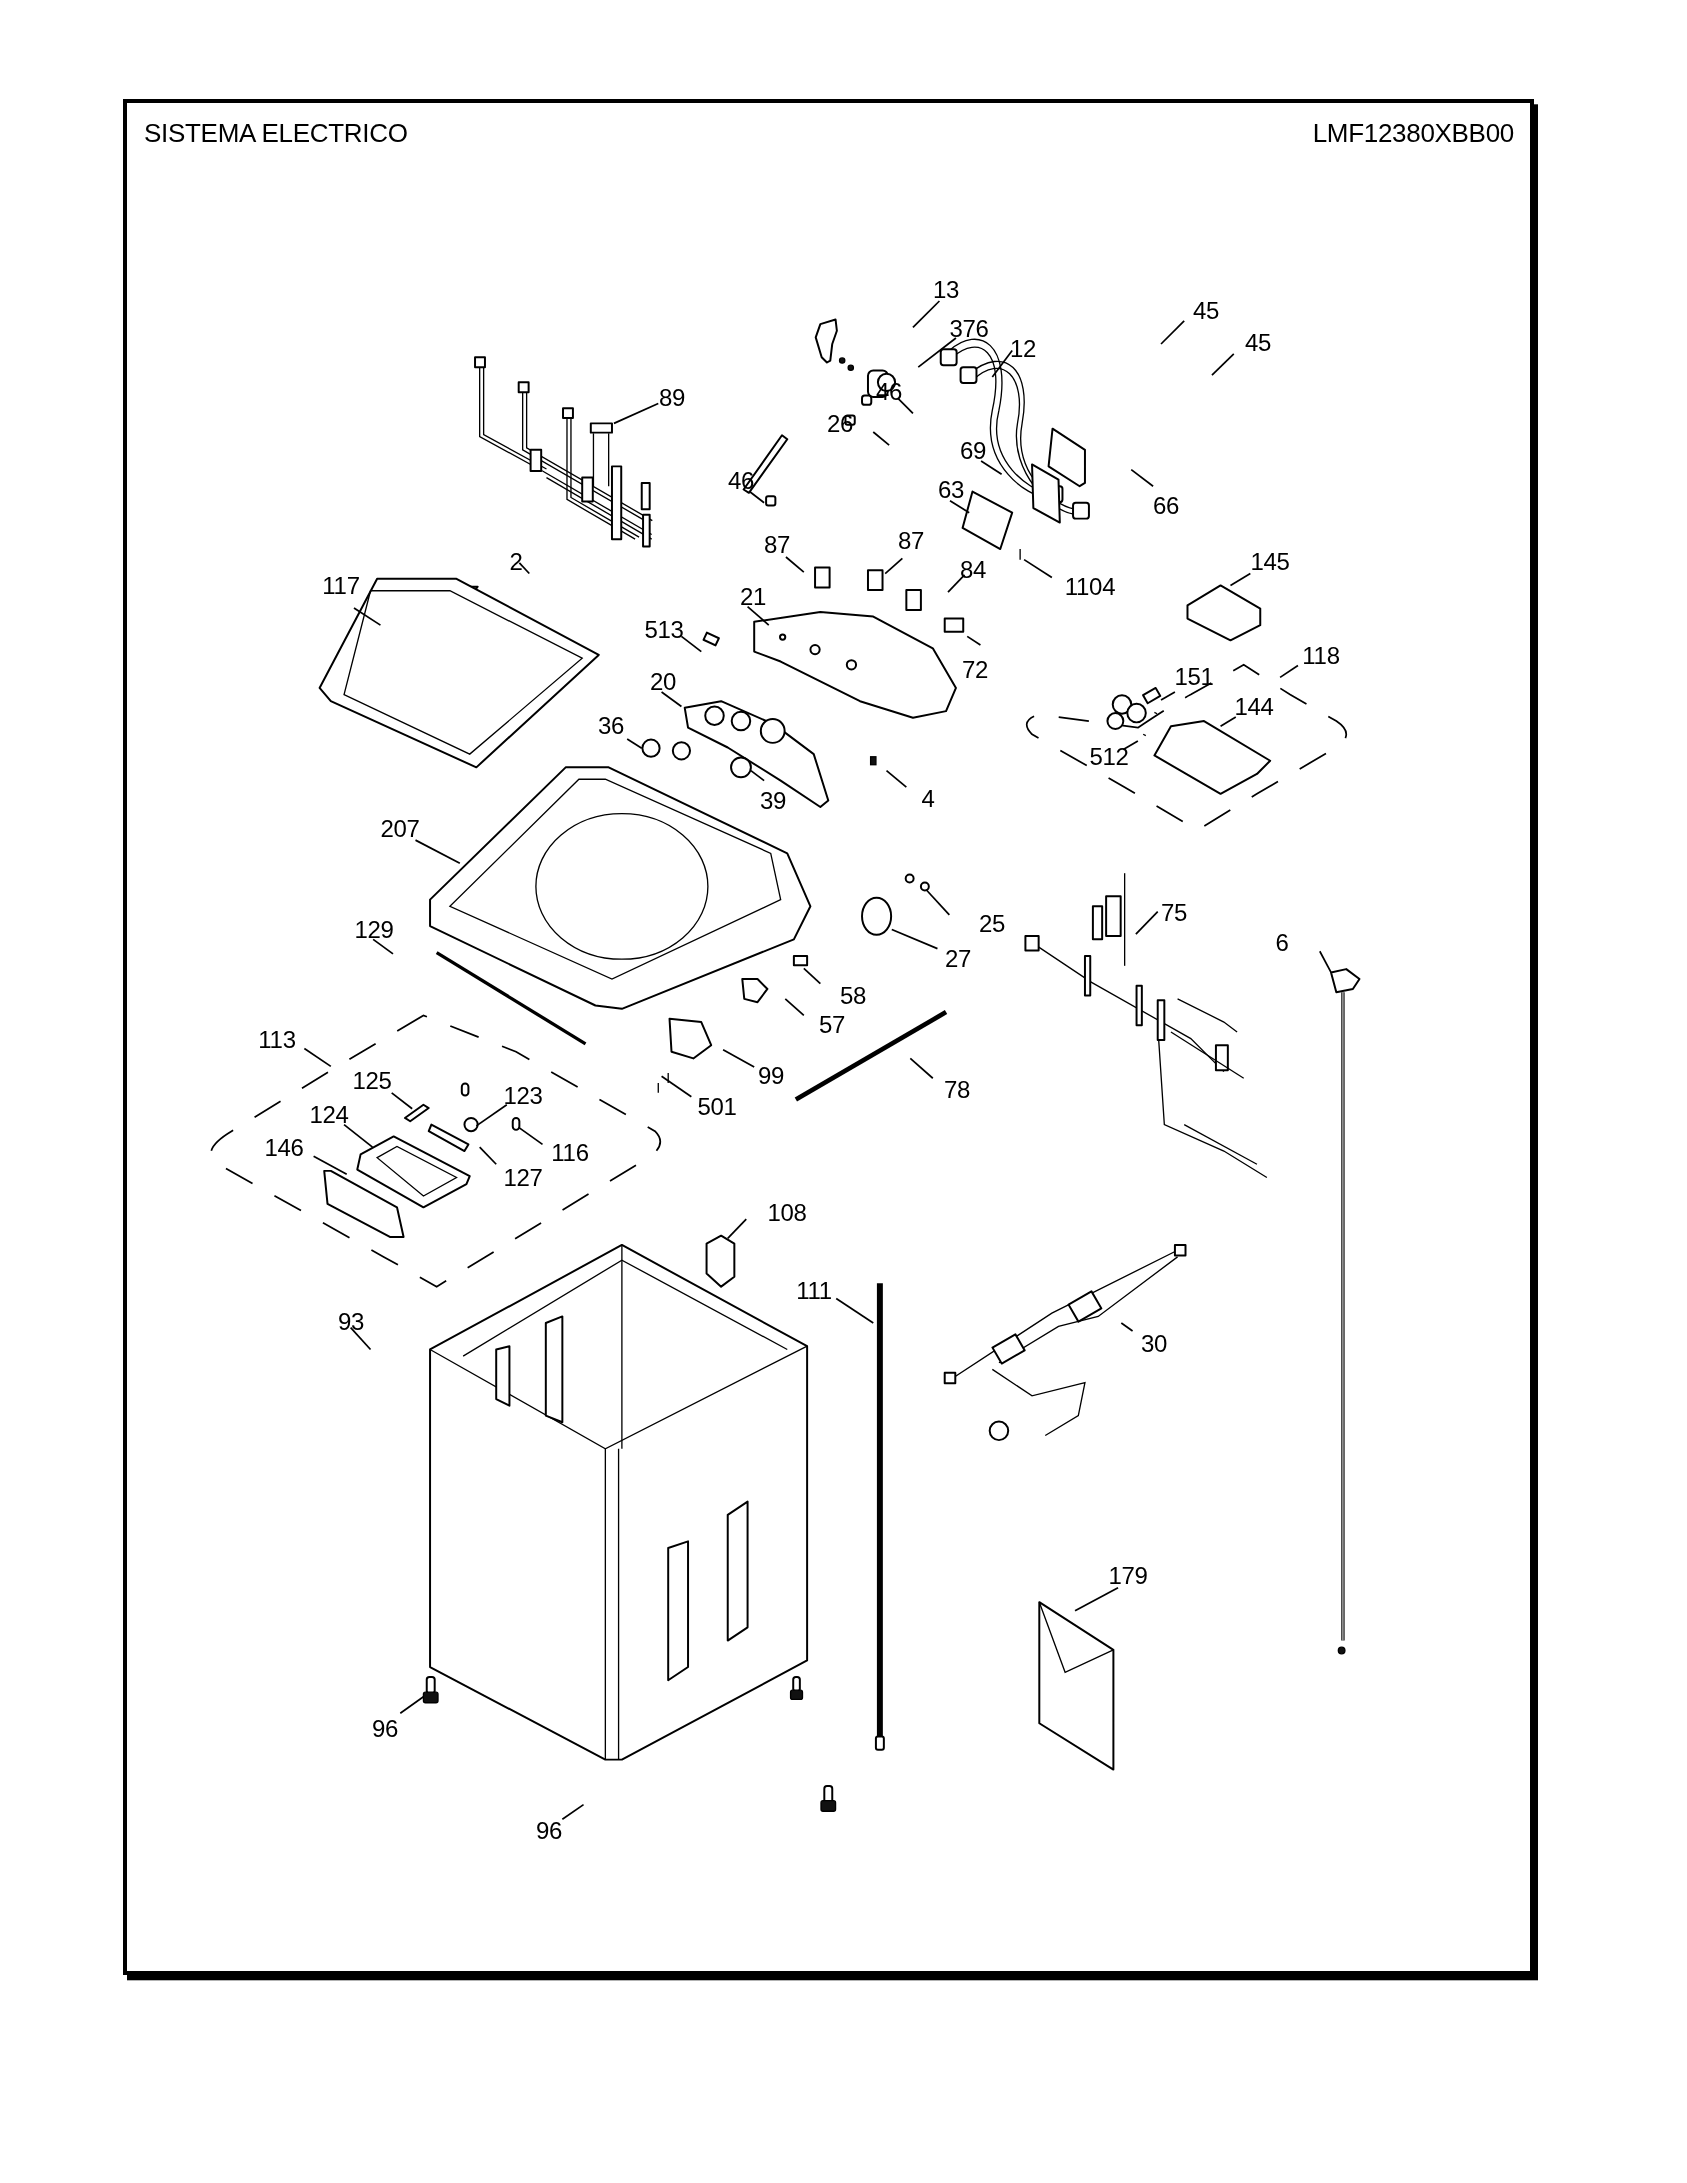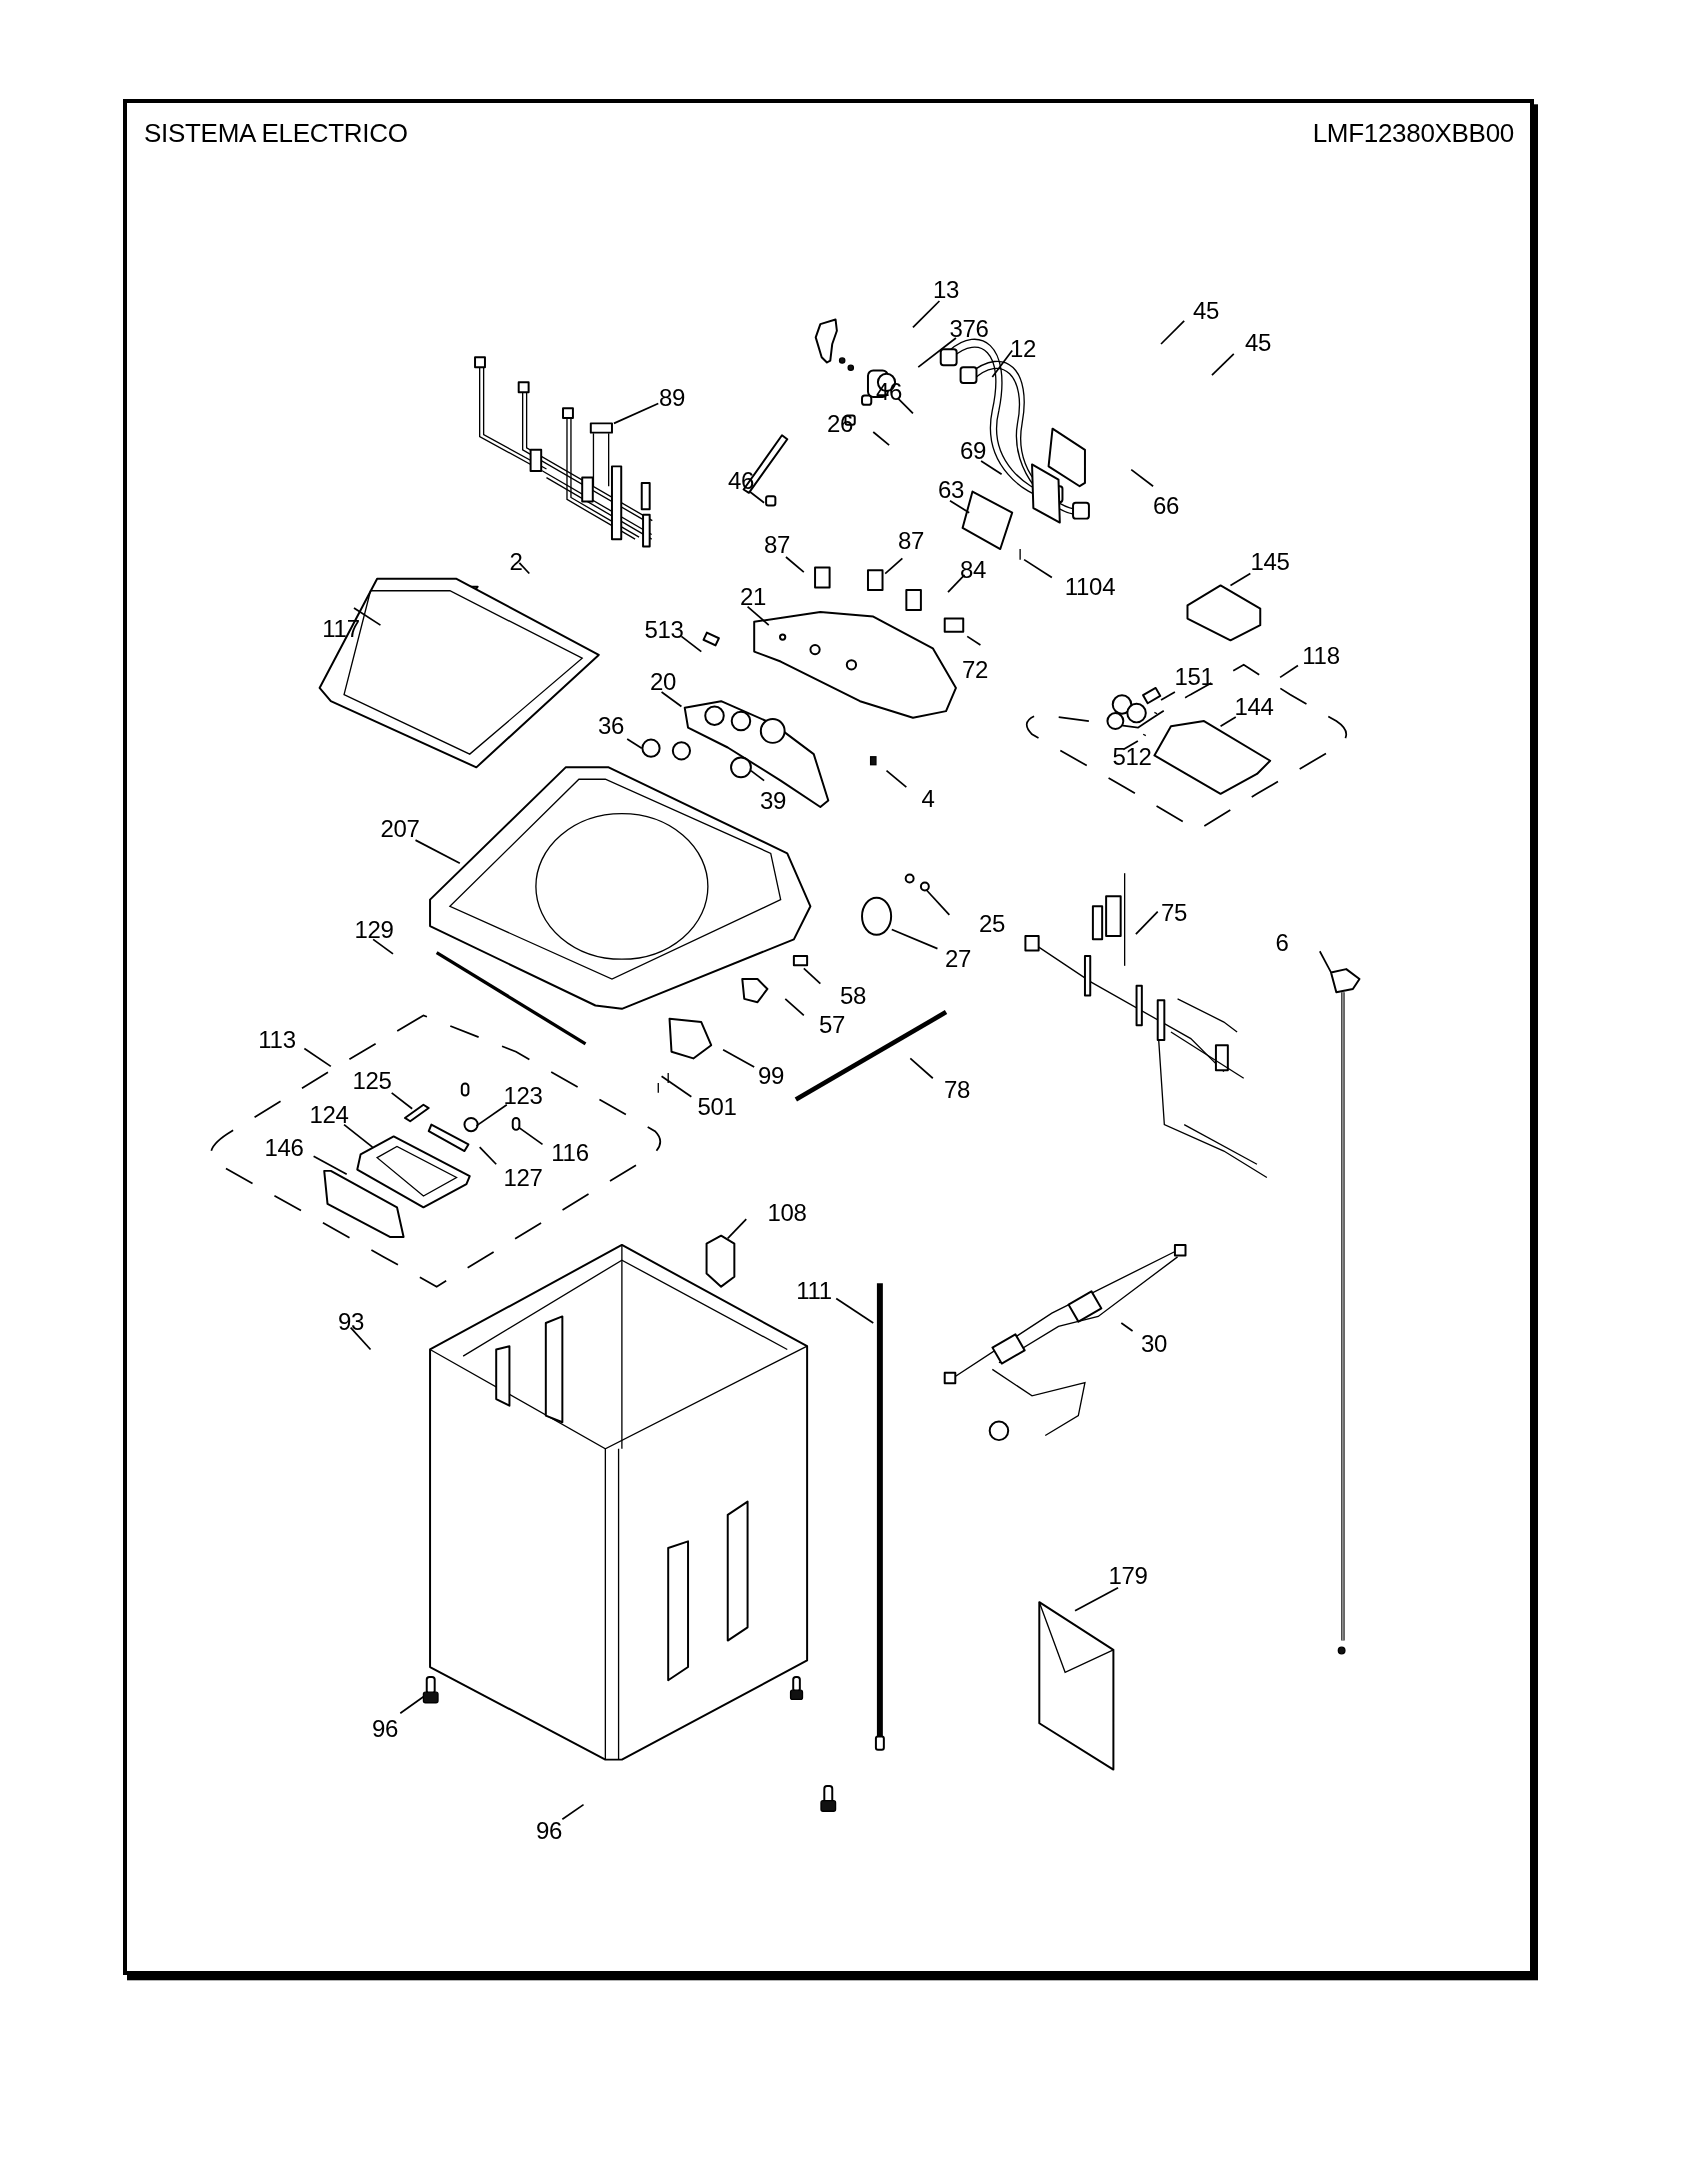--- a/index.html
+++ b/index.html
@@ -306,30 +306,30 @@
 <div class="lbl" style="left:741px;top:481px">46</div>
 <div class="lbl" style="left:973px;top:451px">69</div>
 <div class="lbl" style="left:1166px;top:506px">66</div>
 <div class="lbl" style="left:951px;top:490px">63</div>
 <div class="lbl" style="left:777px;top:545px">87</div>
 <div class="lbl" style="left:911px;top:541px">87</div>
 <div class="lbl" style="left:973px;top:570px">84</div>
 <div class="lbl" style="left:1090px;top:587px">1104</div>
 <div class="lbl" style="left:516px;top:562px">2</div>
 <div class="lbl" style="left:1270px;top:562px">145</div>
-<div class="lbl" style="left:341px;top:629px">117</div>
+<div class="lbl" style="left:341px;top:586px">117</div>
 <div class="lbl" style="left:753px;top:597px">21</div>
 <div class="lbl" style="left:664px;top:630px">513</div>
 <div class="lbl" style="left:975px;top:670px">72</div>
 <div class="lbl" style="left:1321px;top:656px">118</div>
 <div class="lbl" style="left:1194px;top:677px">151</div>
 <div class="lbl" style="left:663px;top:682px">20</div>
 <div class="lbl" style="left:1254px;top:707px">144</div>
 <div class="lbl" style="left:611px;top:726px">36</div>
-<div class="lbl" style="left:1132px;top:757px">512</div>
+<div class="lbl" style="left:1109px;top:757px">512</div>
 <div class="lbl" style="left:773px;top:801px">39</div>
 <div class="lbl" style="left:928px;top:799px">4</div>
 <div class="lbl" style="left:400px;top:829px">207</div>
 <div class="lbl" style="left:992px;top:924px">25</div>
 <div class="lbl" style="left:1174px;top:913px">75</div>
 <div class="lbl" style="left:374px;top:930px">129</div>
 <div class="lbl" style="left:958px;top:959px">27</div>
 <div class="lbl" style="left:1282px;top:943px">6</div>
 <div class="lbl" style="left:853px;top:996px">58</div>
 <div class="lbl" style="left:832px;top:1025px">57</div>

